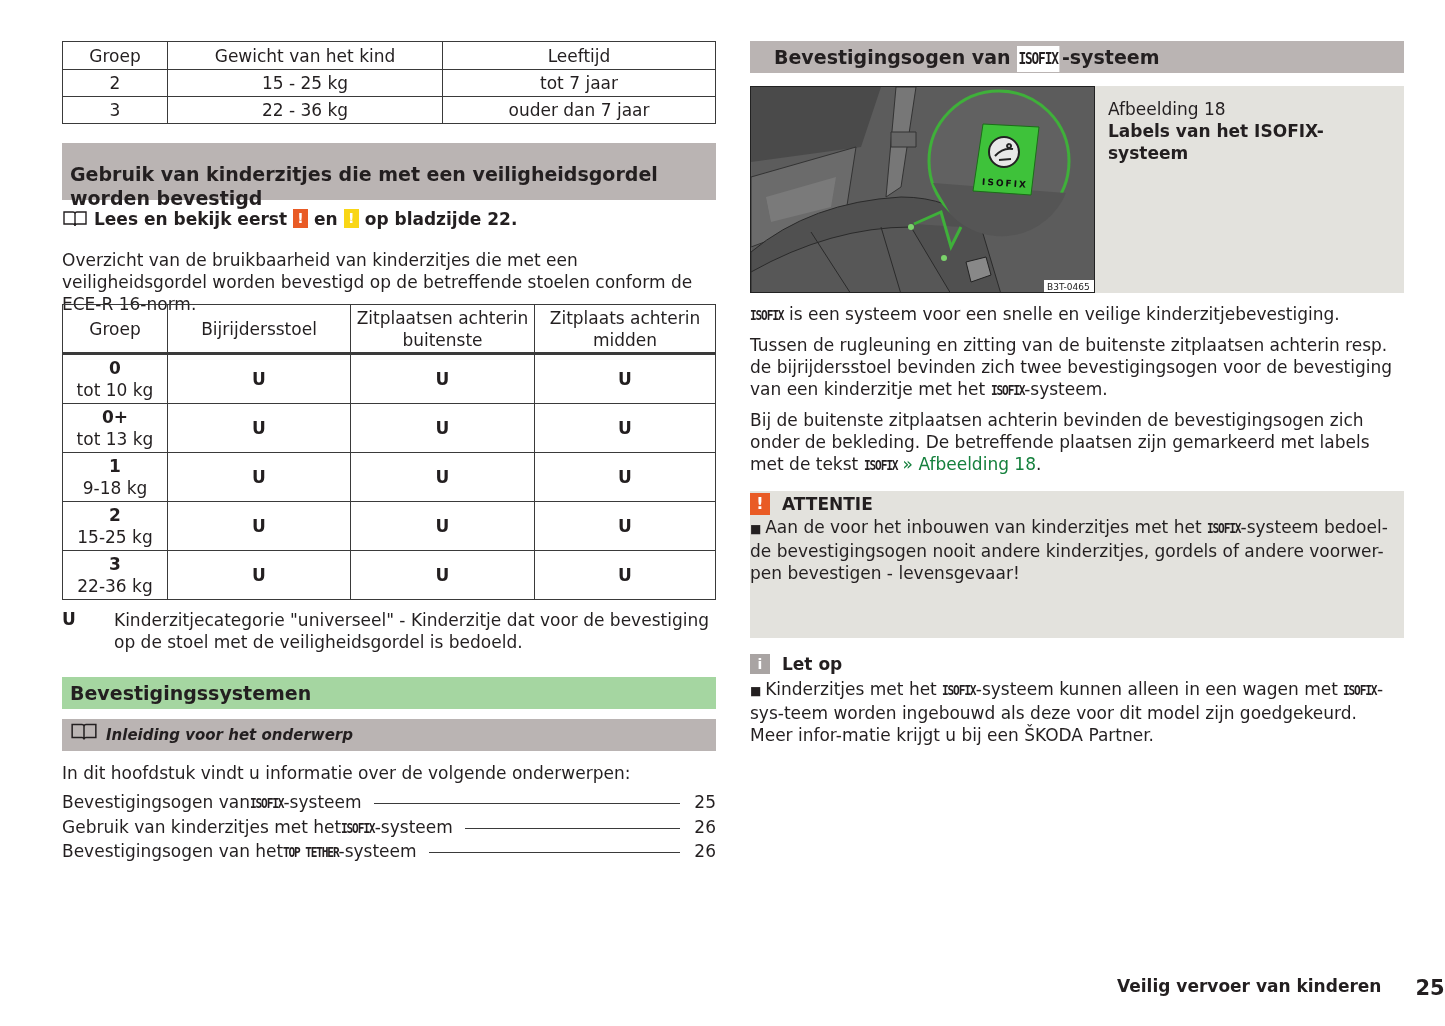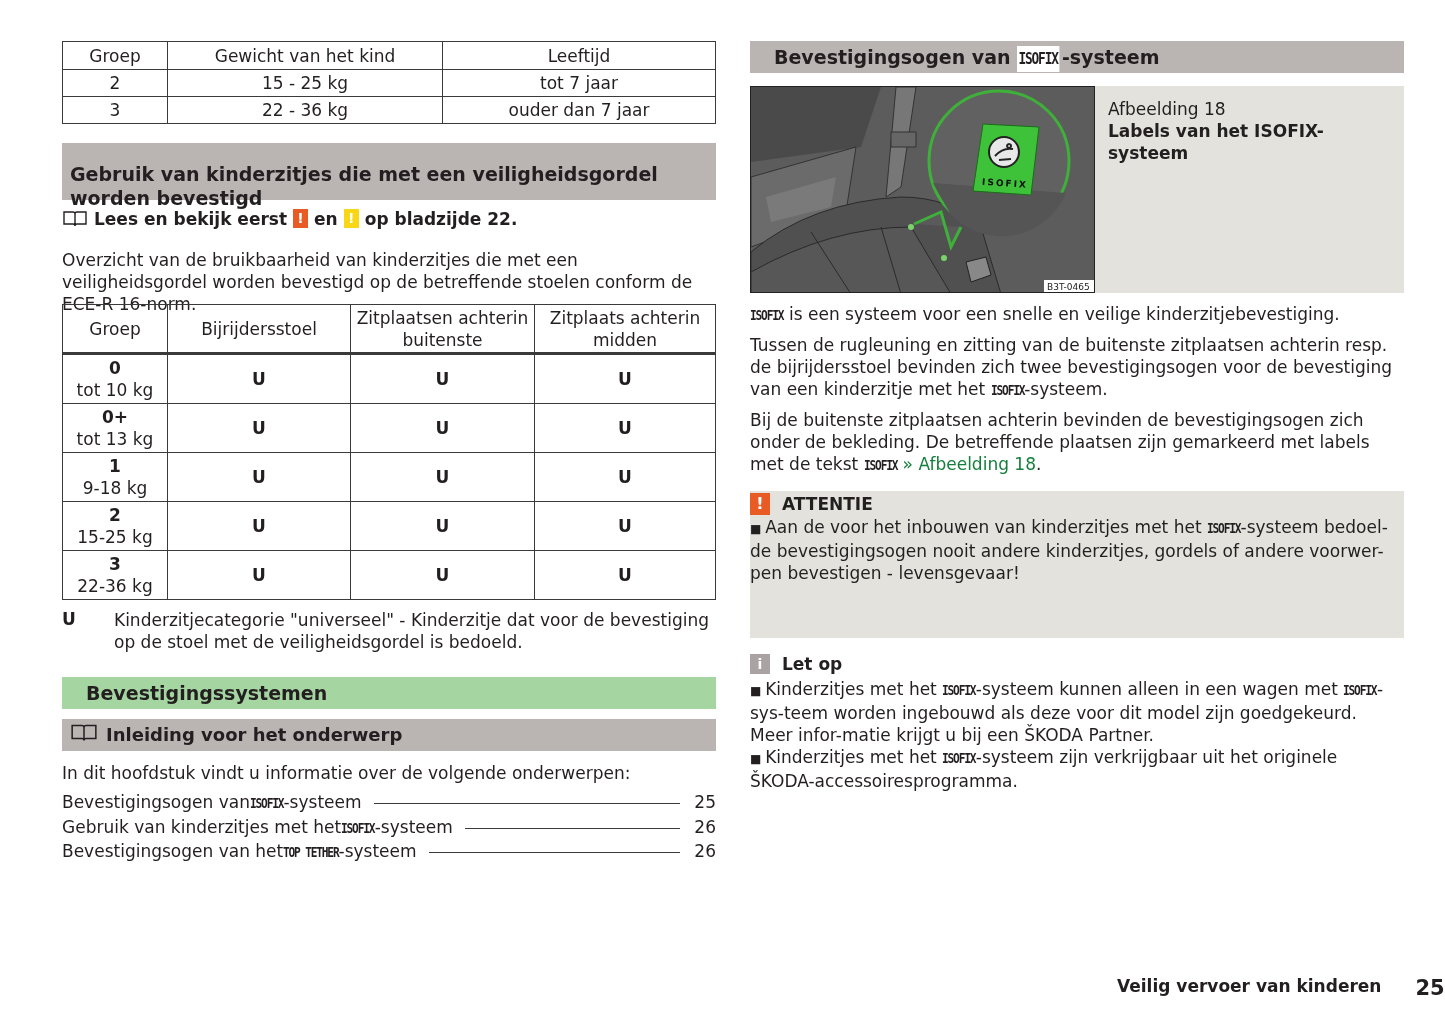--- a/index.html
+++ b/index.html
@@ -33,22 +33,22 @@
   .t2 th, .t2 td { border: 1.5px solid #3a3a3a; text-align: center; font-weight: normal; font-size: 17px; line-height: 22px; padding: 0; }
   .t2 th { height: 47px; }
   .t2 td { height: 48px; }
   .t2 thead tr { border-bottom: 3px solid #3a3a3a; }
   .t2 .grp b { display: block; font-weight: bold; }
 
   .legend { position: absolute; top: 609px; left: 0; width: 654px; display: flex; }
   .legend .k { width: 52px; font-weight: bold; }
   .legend .v { flex: 1; }
 
-  .h-bevsys { position: absolute; top: 677px; left: 0; width: 654px; height: 32px; box-sizing: border-box; padding: 3px 24px; font-size: 19px; line-height: 26px; }
-  .h-inleiding { position: absolute; top: 719px; left: 0; width: 654px; height: 32px; box-sizing: border-box; padding: 3px 8px; font-size: 18px; line-height: 26px; display: flex; align-items: center; gap: 8px; }
+  .h-bevsys { position: absolute; top: 677px; left: 0; width: 654px; height: 32px; box-sizing: border-box; padding: 3px 8px; font-size: 19px; line-height: 26px; }
+  .h-inleiding { position: absolute; top: 719px; left: 0; width: 654px; height: 32px; box-sizing: border-box; padding: 3px 8px; font-size: 15px; line-height: 26px; display: flex; align-items: center; gap: 8px; font-style: italic; }
   .p-inleiding { position: absolute; top: 762px; left: 0; }
 
   .toc { position: absolute; top: 792px; left: 0; width: 654px; }
   .toc-row { display: flex; align-items: baseline; height: 24.5px; font-size: 17px; }
   .toc-row .dots { flex: 1; border-bottom: 1px solid #3a3a3a; margin: 0 14px 0 12px; transform: translateY(-4px); }
   .toc-row .pg { width: 22px; text-align: right; }
 
   .isofix { font-family: "DejaVu Sans Mono", monospace; font-weight: bold; font-size: 14px; letter-spacing: -1.5px; transform: scaleX(0.8); display: inline-block; transform-origin: left center; margin-right: -8px; }
   .isofix-h { background: #fff; padding: 0 2px; }
 
@@ -265,21 +265,20 @@
     </div>
   </div>
 
   <div class="letop">
     <div class="letop-head">
       <span class="info-sq">i</span>
       <span>Let op</span>
     </div>
     <div class="para" style="margin-top:3px">
       <div><span style="font-size:12px">■ </span><span>Kinderzitjes met het </span><span class="isofix">ISOFIX</span><span>-systeem kunnen alleen in een wagen met </span><span class="isofix">ISOFIX</span><span>-sys-teem worden ingebouwd als deze voor dit model zijn goedgekeurd. Meer infor-matie krijgt u bij een ŠKODA Partner.</span></div>
-      <div><span style="font-size:12px">■ </span><span>Kinderzitjes met het </span><span class="isofix">ISOFIX</span><span>-systeem zijn verkrijgbaar uit het originele ŠKODA-accessoiresprogramma.</span></div>
     </div>
   </div>
 </div>
 
 <div class="footer">
   <span class="sect">Veilig vervoer van kinderen</span>
   <span class="pn">25</span>
 </div>
 
 </body></html>

